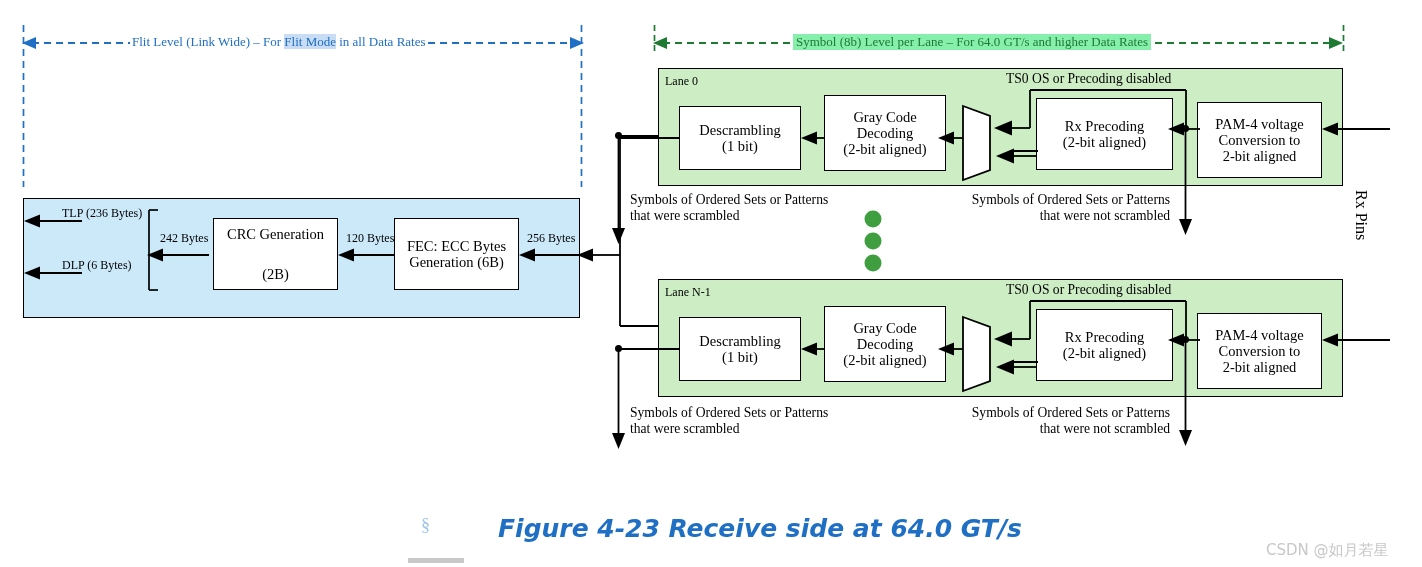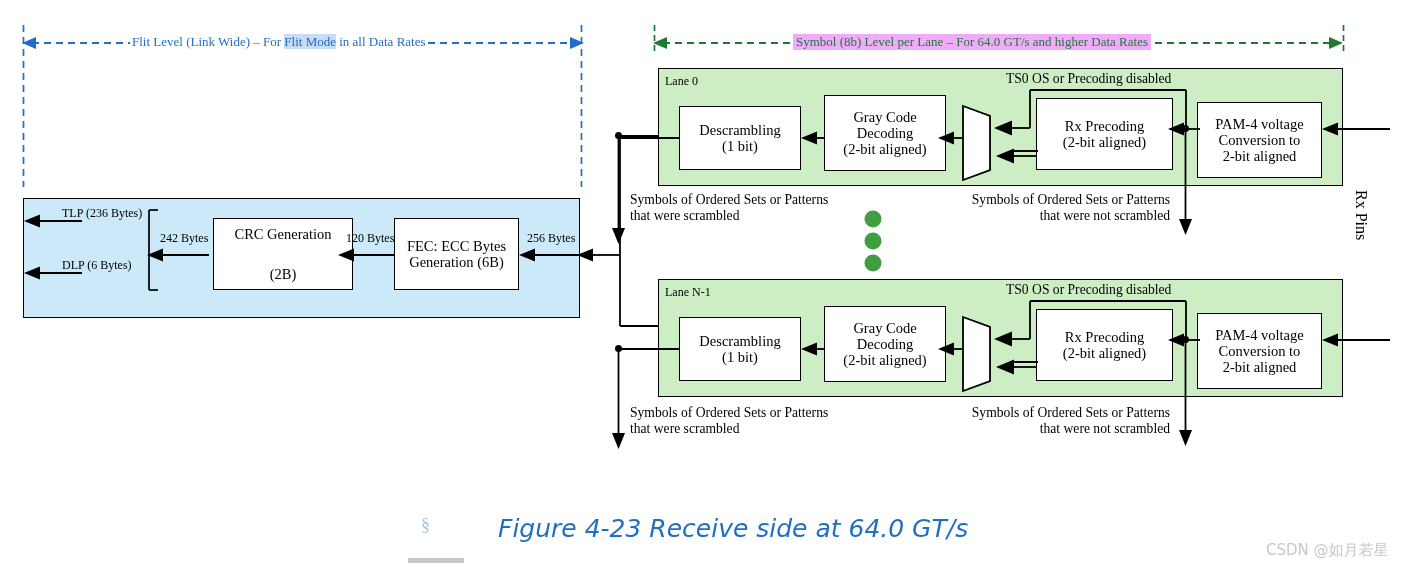--- a/index.html
+++ b/index.html
@@ -21,21 +21,21 @@
   .lbl{font-size:12px;white-space:nowrap;line-height:1.12;}
   .lbl2{font-size:13.6px;line-height:1.15;}
   .center{text-align:left;}
   .right{text-align:right;}
   
   .hline{background:#000;height:1.7px;}
   .dot{background:#000;border-radius:50%;width:7px;height:7px;}
   svg{display:block;overflow:visible;}
   .rxpins{writing-mode:vertical-rl;text-orientation:mixed;font-size:16px;white-space:nowrap;}
   .caption{color:#1f6fc4;font-style:italic;font-size:25px;
-           font-family:"DejaVu Sans","Liberation Sans",sans-serif;white-space:nowrap;}
+           font-family:"DejaVu Sans","Liberation Sans",sans-serif;white-space:nowrap;font-weight:bold;}
   .sect{color:#9dc3e6;font-size:18px;}
   .grayline{background:#c9c9c9;height:5px;}
   .wm{color:#c8c8c8;font-size:15px;font-family:"DejaVu Sans","Liberation Sans",sans-serif;white-space:nowrap;}
 </style>
 </head>
 <body>
 
 <div class="abs" style="left:22px;top:33px;">
   <svg width="562" height="20" viewBox="0 0 562 20">
     <line x1="10" y1="10" x2="552" y2="10" stroke="#1f6fc4" stroke-width="1.8" stroke-dasharray="7,5"></line>
@@ -58,21 +58,21 @@
     </svg>
 </div>
 
 <div class="abs" style="left:653px;top:33px;">
   <svg width="690" height="20" viewBox="0 0 690 20">
     <line x1="10" y1="10" x2="680" y2="10" stroke="#1e7a32" stroke-width="1.8" stroke-dasharray="7,5"></line>
     <polygon points="0,10 14,4 14,16" fill="#1e7a32"></polygon>
     <polygon points="690,10 676,4 676,16" fill="#1e7a32"></polygon>
   </svg>
 </div>
-<div class="abs span-label green-txt" style="left:793px;top:34px;background:#f0abfc;padding:0 3px;">Symbol (8b) Level per Lane – For 64.0 GT/s and higher Data Rates</div>
+<div class="abs span-label green-txt" style="left:793px;top:34px;background:#86efac;padding:0 3px;">Symbol (8b) Level per Lane – For 64.0 GT/s and higher Data Rates</div>
 <div class="abs" style="left:653px;top:25px;">
   <svg width="3" height="30">
       <line x1="1.5" y1="0" x2="1.5" y2="30" stroke="#1e7a32" stroke-width="1.7" stroke-dasharray="6,4"></line>
     </svg>
 </div>
 <div class="abs" style="left:1342px;top:25px;">
   <svg width="3" height="30">
       <line x1="1.5" y1="0" x2="1.5" y2="30" stroke="#1e7a32" stroke-width="1.7" stroke-dasharray="6,4"></line>
     </svg>
 </div>
@@ -111,21 +111,21 @@
   <svg width="64" height="16">
       <line x1="62" y1="8" x2="14" y2="8" stroke="#000" stroke-width="1.8"></line>
       <polygon points="0,8 16,1.5 16,14.5" fill="#000"></polygon>
     </svg>
 </div>
 <div class="abs center lbl" style="left:160px;top:232px;width:48px;">
   <span>242</span>
   <span>Bytes</span>
 </div>
 
-<div class="abs wbox" style="left:213px;top:218px;width:140px;height:72px;gap:24px;">
+<div class="abs wbox" style="left:213px;top:218px;width:125px;height:72px;gap:24px;">
   <span>CRC Generation</span>
   <span>(2B)</span>
 </div>
 
 <div class="abs" style="left:338px;top:247px;">
   <svg width="62" height="16">
       <line x1="60" y1="8" x2="14" y2="8" stroke="#000" stroke-width="1.8"></line>
       <polygon points="0,8 16,1.5 16,14.5" fill="#000"></polygon>
     </svg>
 </div>

